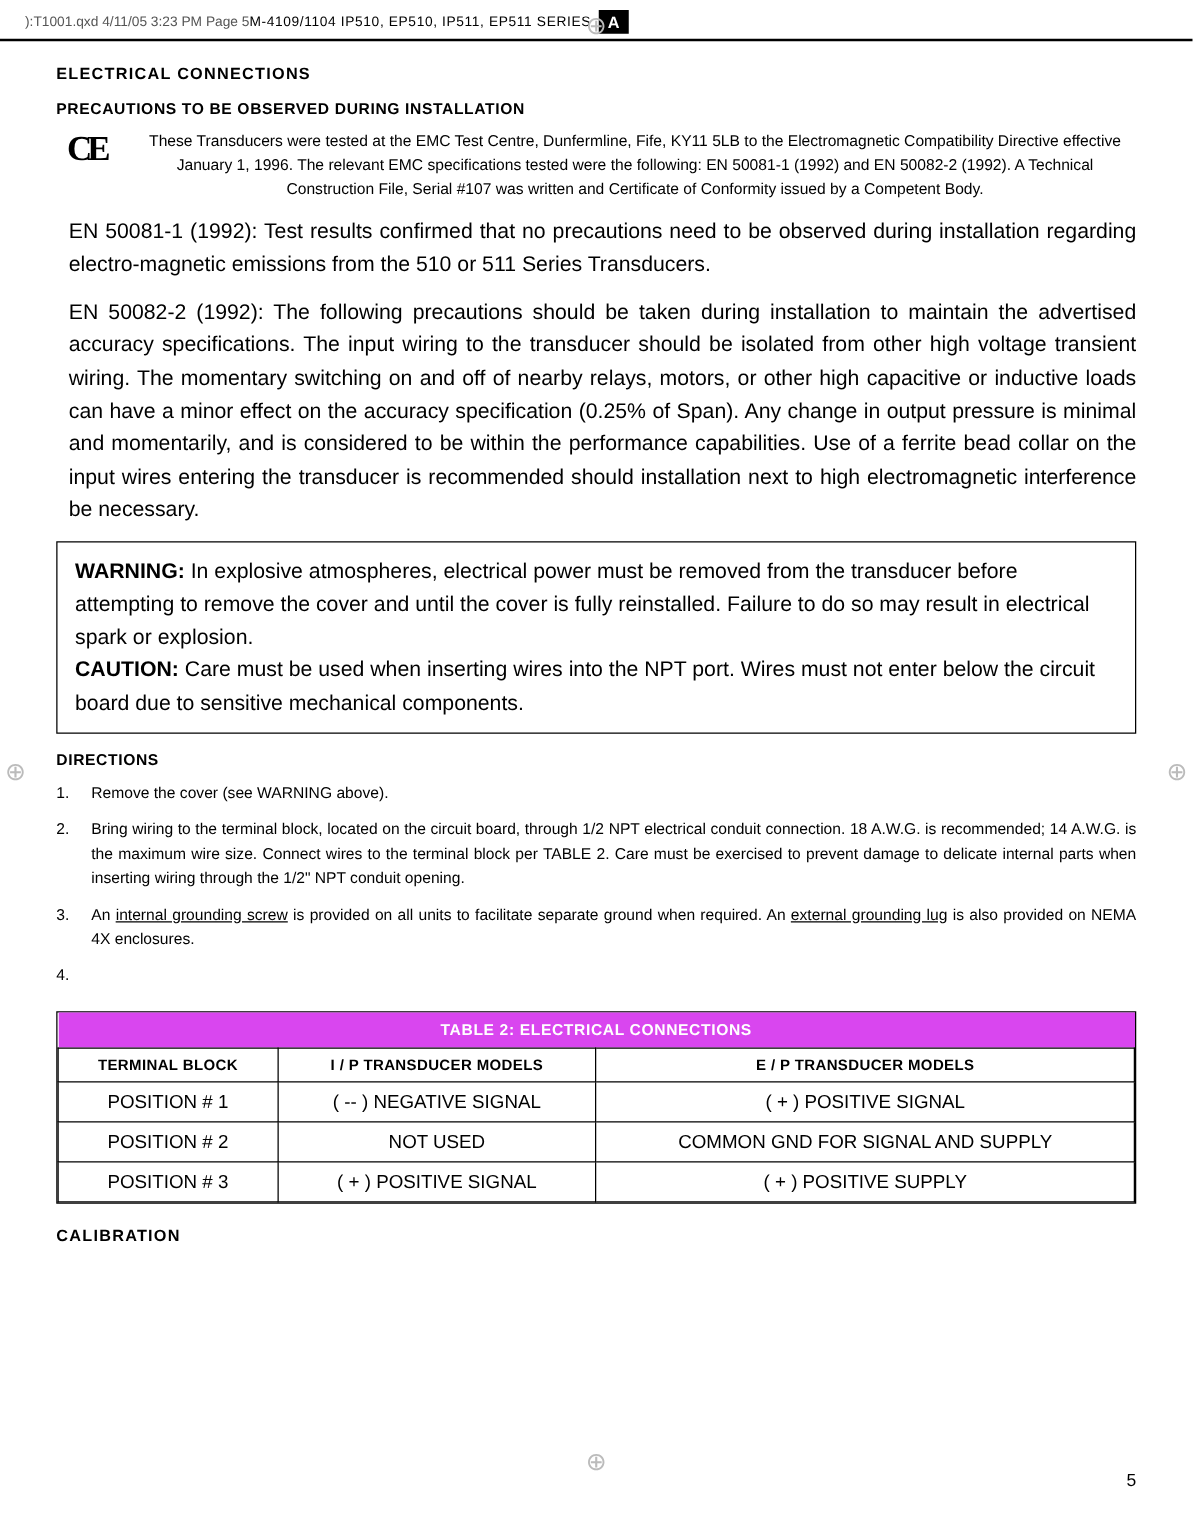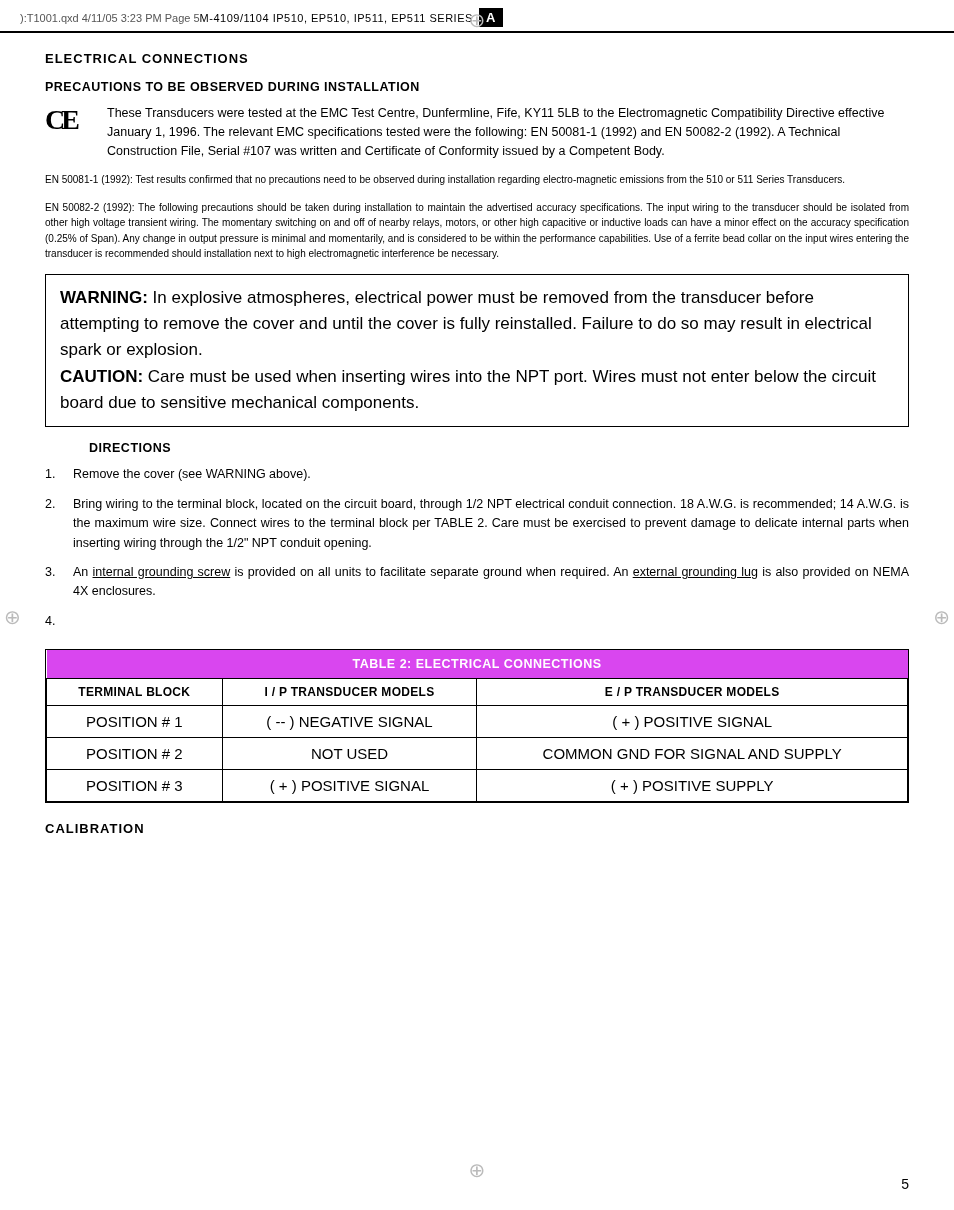--- a/index.html
+++ b/index.html
@@ -75,61 +75,62 @@
       text-transform: uppercase;
       margin-bottom: 10px;
     }
 
     
     .ce-block {
       display: flex;
       gap: 14px;
       margin-bottom: 12px;
       align-items: flex-start;
+      text-align: center;
     }
     .ce-mark {
       font-size: 28px;
       font-weight: bold;
       font-family: serif;
       line-height: 1;
       padding-top: 2px;
       min-width: 48px;
       letter-spacing: -4px;
     }
     .ce-text {
       font-size: 12.5px;
       line-height: 1.5;
     }
 
     .para {
-      font-size: 10px;
+      font-size: 17px;
       line-height: 1.55;
       margin-bottom: 12px;
       text-align: justify;
+      margin-left: 10px;
     }
 
     
     .warning-box {
       border: 1px solid #000;
       padding: 10px 14px;
       margin-bottom: 14px;
       font-size: 17px;
       line-height: 1.55;
     }
     .warning-box strong {
       font-weight: bold;
     }
 
     
     .directions-heading {
       font-size: 12.5px;
       font-weight: bold;
       letter-spacing: 0.5px;
       margin-bottom: 10px;
-      margin-left: 44px;
     }
 
     .directions-list {
       list-style: none;
       padding: 0;
       margin: 0 0 18px 0;
     }
     .directions-list li {
       display: flex;
       gap: 10px;

